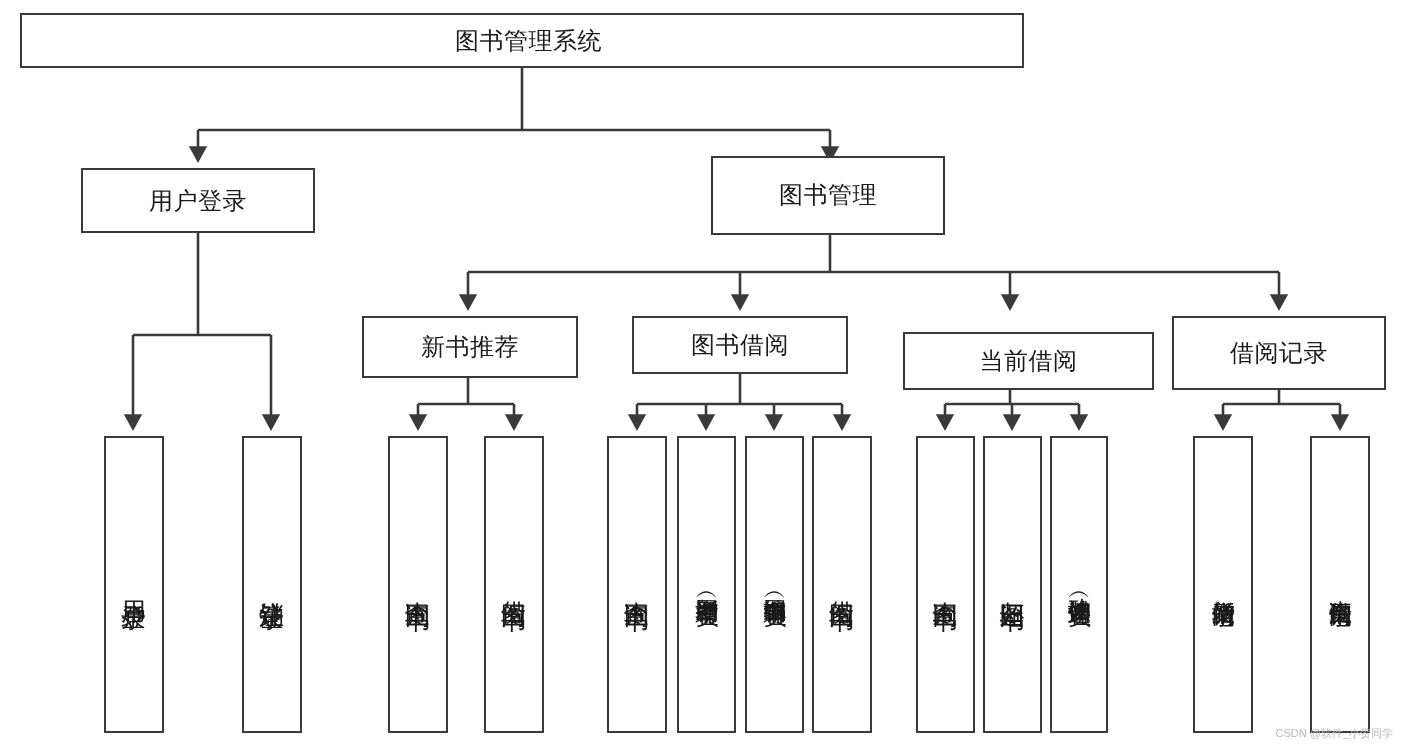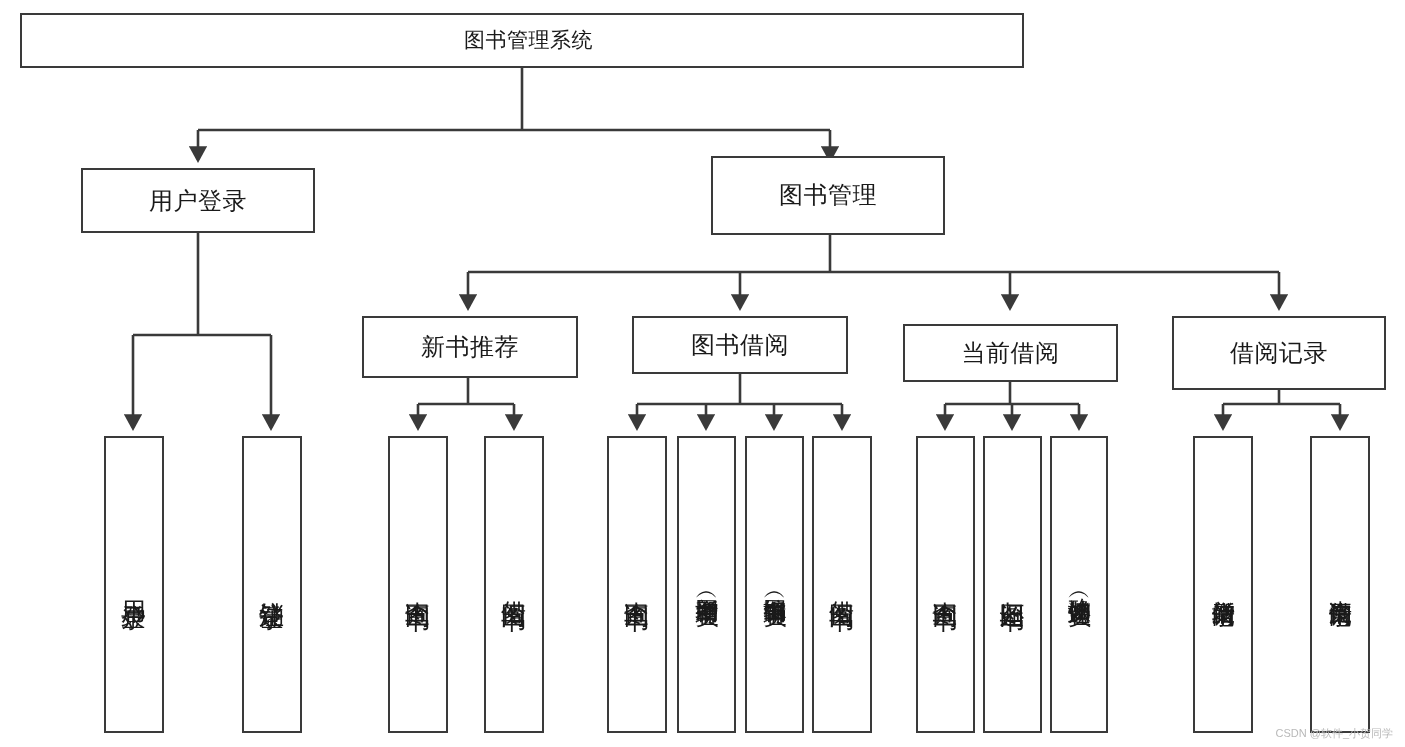--- a/index.html
+++ b/index.html
@@ -40,21 +40,21 @@
     display: block;
     text-align: center;
     line-height: 1.05;
     white-space: nowrap;
   }
   .node.horiz .lbl {
     font-size: 24px;
     letter-spacing: 0.5px;
   }
   .node.root .lbl {
-    font-size: 21px;
+    font-size: 24px;
     margin-left: 13px;
   }
   .node.vert {
     align-items: center;
     justify-content: center;
   }
   .node.vert .lbl {
     writing-mode: vertical-rl;
     text-orientation: upright;
     font-size: 25px;
@@ -145,21 +145,21 @@
   </div>
 
   <div class="node horiz" style="left:362px; top:316px; width:216px; height:62px;">
     <span class="lbl">新书推荐</span>
   </div>
 
   <div class="node horiz" style="left:632px; top:316px; width:216px; height:58px;">
     <span class="lbl">图书借阅</span>
   </div>
 
-  <div class="node horiz" style="left:903px; top:324px; width:215px; height:58px;">
+  <div class="node horiz" style="left:903px; top:332px; width:251px; height:58px;">
     <span class="lbl">当前借阅</span>
   </div>
 
   <div class="node horiz" style="left:1172px; top:316px; width:214px; height:74px;">
     <span class="lbl">借阅记录</span>
   </div>
 
   <div class="node vert" style="left:104px; top:436px; width:60px; height:297px;">
     <span class="lbl">用户登录</span>
   </div>

